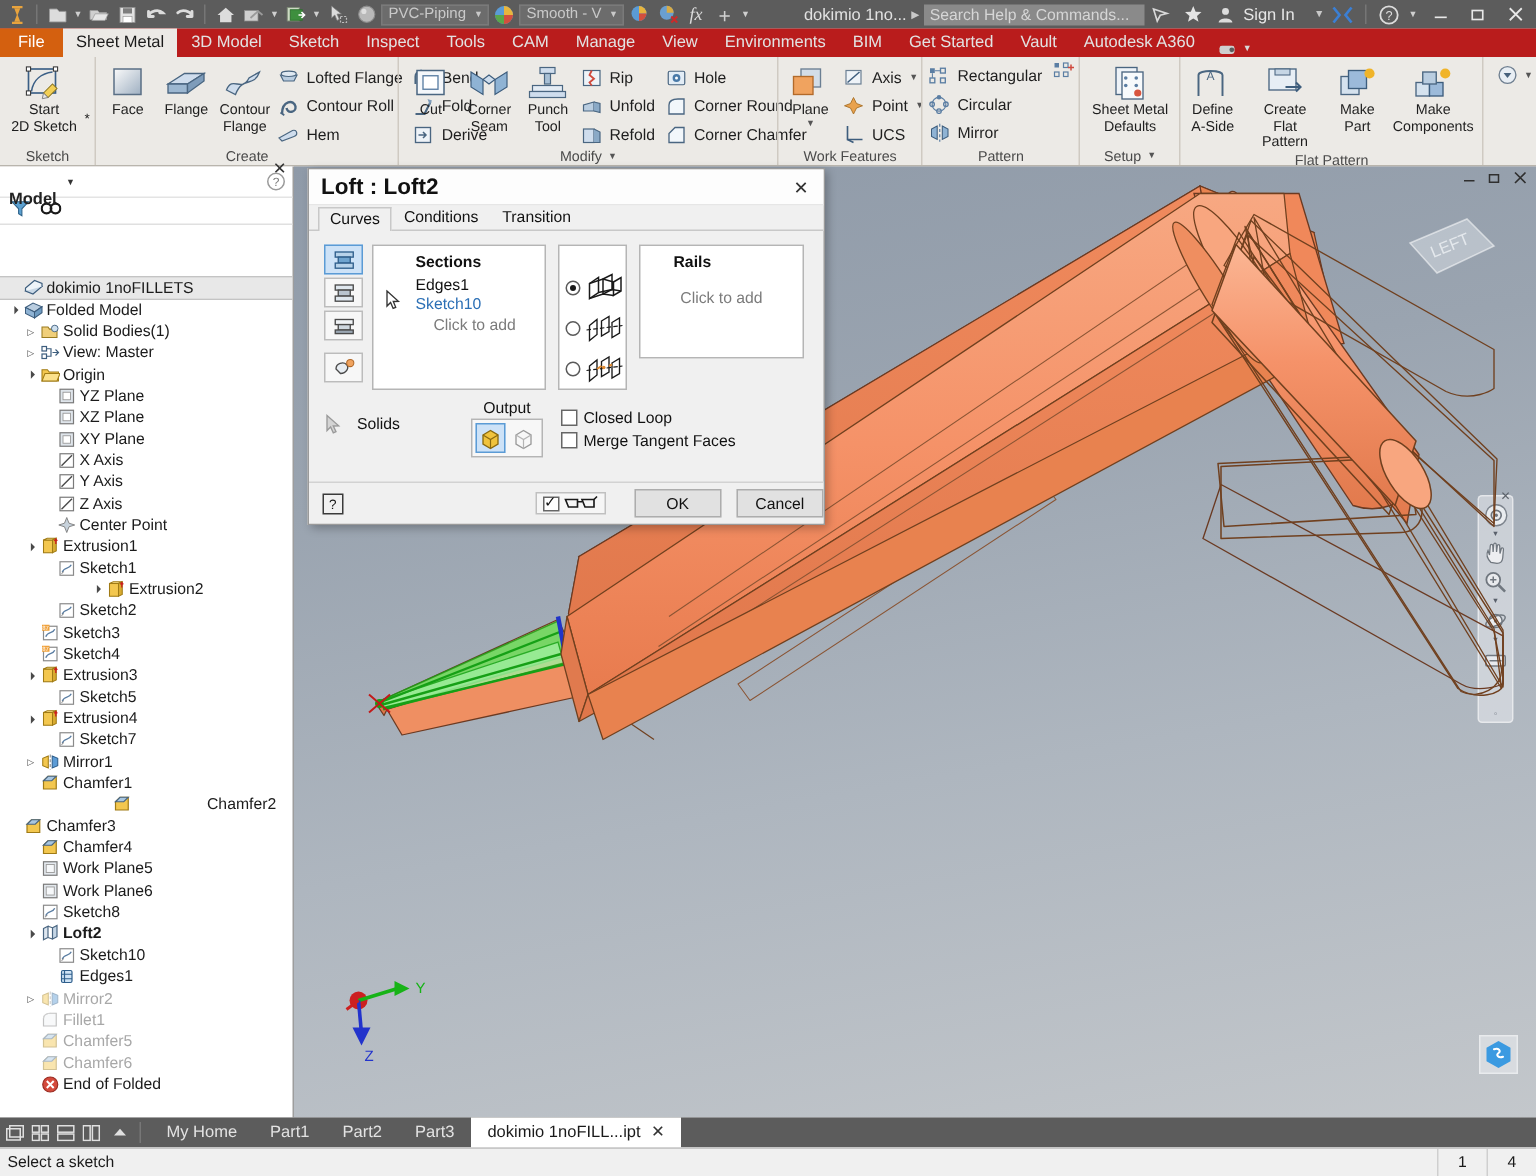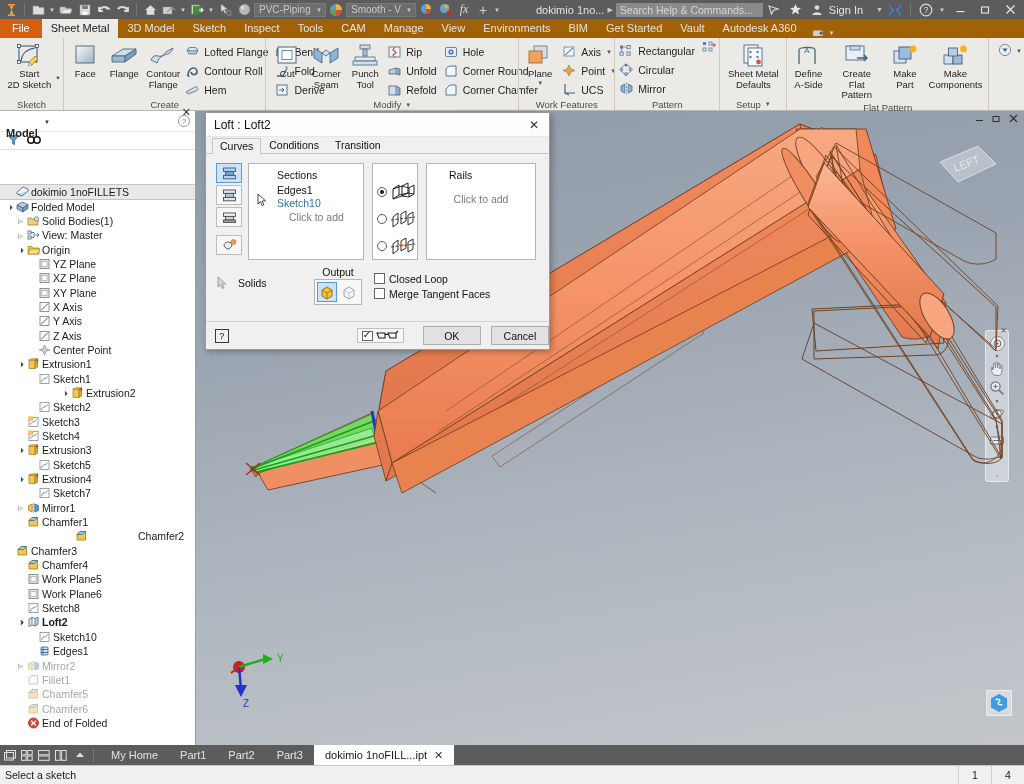--- a/index.html
+++ b/index.html
@@ -36,21 +36,21 @@
     font-size:10.5px; padding:0 4px; font-family:"Liberation Sans",sans-serif;
   }
   .searchbox::placeholder{ color:#d6d6d6; }
   .signin{ font-size:11px; color:#e6e6e6; white-space:nowrap;}
   .winbtn{ width:22px; height:17px; display:flex;align-items:center;justify-content:center;
            font-size:11px; color:#e8e8e8;}
 
   
   #tabrow{
     position:absolute; left:0; top:19px; width:1024px; height:19px;
-    background:#a16207; display:flex; align-items:flex-end;
+    background:#b91c1c; display:flex; align-items:flex-end;
   }
   .filetab{
     background:#d4600f; color:#fff; font-size:11px; height:19px; line-height:19px;
     padding:0 12px; font-weight:400;
   }
   .rtab{
     height:19px; line-height:19px; padding:0 9px; font-size:11px; color:#e3e3e3;
     white-space:nowrap;
   }
   .rtab.active{ background:#eceae6; color:#1a1a1a; height:19px;}
@@ -135,39 +135,39 @@
   #triad{ position:absolute; left:25px; bottom:36px; width:70px; height:60px;}
 
   
   #loft{
     position:absolute; left:205px; top:112px; width:345px; height:238px;
     background:#f0f0f0; border:1px solid #9a9a9a; box-shadow:2px 2px 6px rgba(0,0,0,.28);
     z-index:30;
   }
   #loft-title{ height:24px; background:#fdfdfd; display:flex; align-items:center; position:relative;
                border-bottom:1px solid #e6e6e6;}
-  #loft-title .t{ font-size:12px; font-weight:normal; color:#111; padding-left:8px;}
+  #loft-title .t{ font-size:15px; font-weight:bold; color:#111; padding-left:8px;}
   #loft-close{ position:absolute; right:0; top:0; width:30px; height:24px;
                display:flex;align-items:center;justify-content:center; font-size:12px; color:#333;}
   #loft-tabs{ height:17px; display:flex; align-items:flex-end; padding-left:6px; background:#f0f0f0;
               border-bottom:1px solid #c8c8c8;}
   .ltab{ font-size:10.5px; color:#111; padding:1px 7px 2px 7px; border:1px solid transparent; border-bottom:none;}
   .ltab.active{ background:#f0f0f0; border-color:#c8c8c8; position:relative; top:1px;}
   #loft-body{ position:relative; height:152px;}
   .lbtncol{ position:absolute; left:10px; top:9px; width:26px;}
   .lsbtn{ width:26px; height:20px; display:flex; align-items:center; justify-content:center;
           border:1px solid transparent; margin-bottom:2px;}
   .lsbtn.on{ background:#cde2f7; border-color:#5b9bd5;}
   .lsbtn.grp{ border-color:#bcbcbc; background:#f7f7f7;}
   .listbox{
     position:absolute; background:#fff; border:1px solid #b5b5b5;
   }
   #sections{ left:42px; top:9px; width:116px; height:97px; }
-  #rails{ left:220px; top:9px; width:110px; height:97px; }
-  .lb-head{ font-size:10.5px; font-weight:normal; color:#111; padding:5px 0 2px 28px;}
+  #rails{ left:220px; top:9px; width:110px; height:76px; }
+  .lb-head{ font-size:10.5px; font-weight:bold; color:#111; padding:5px 0 2px 28px;}
   .lb-item{ font-size:10.5px; padding:1px 0 0 28px; color:#111;}
   .lb-item.l{ color:#2b6fb5;}
   .lb-add{ font-size:10.5px; color:#7b7b7b; padding:2px 0 0 40px;}
   .rails-add{ font-size:10.5px; color:#7b7b7b; text-align:center; padding-top:10px;}
   #radios{ position:absolute; left:166px; top:9px; width:46px; height:97px;
            border:1px solid #b5b5b5; background:#fff; padding-top:14px;}
   .radiorow{ display:flex; align-items:center; gap:3px; padding-left:4px; height:27px;}
   .rd{ width:10px; height:10px; border-radius:50%; border:1px solid #5a5a5a; background:#fff;
        position:relative; flex:0 0 10px;}
   .rd.on::after{ content:""; position:absolute; left:2px; top:2px; width:4px; height:4px;

